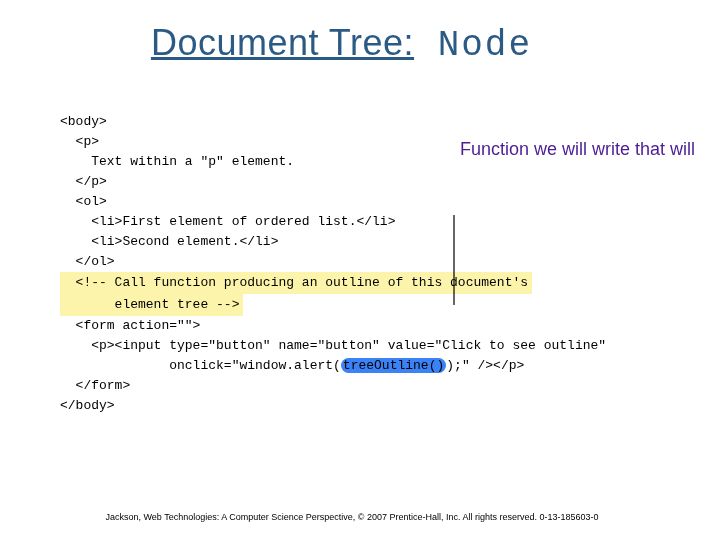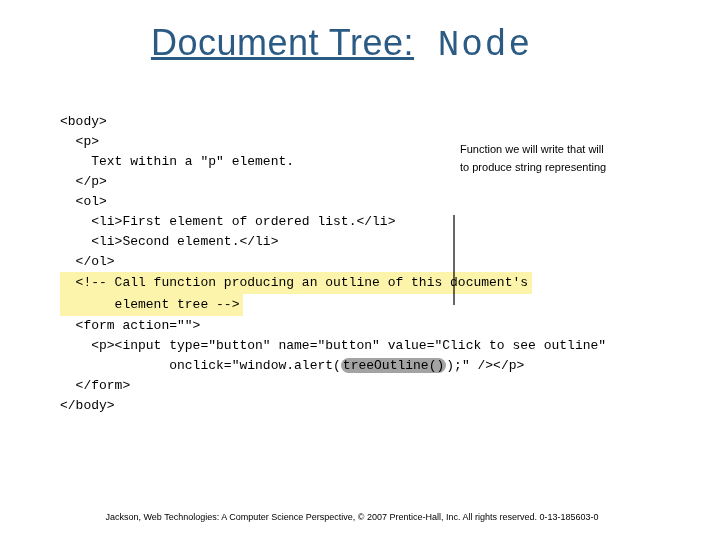--- a/index.html
+++ b/index.html
@@ -38,33 +38,33 @@
     line-height: 20px;
     white-space: pre;
     color: #000;
   }
   .code-area .comment-hl {
     background: #fdf4ab;
     display: inline-block;
     padding: 1px 4px 1px 0;
   }
   .code-area .fn-hl {
-    background: #a3a3a3;
+    background: #3b82f6;
     border-radius: 10px;
     padding: 0 2px;
     display: inline;
   }
   .callout {
     position: absolute;
     top: 140px;
     left: 460px;
     width: 240px;
-    font-size: 11px;
+    font-size: 18px;
     line-height: 18px;
-    color: #000000;
+    color: #4c1d95;
     font-family: Arial, Helvetica, sans-serif;
   }
   .callout .mono {
     font-family: "Courier New", monospace;
   }
   .callout-line {
     position: absolute;
     top: 215px;
     left: 450px;
     width: 8px;
@@ -101,21 +101,20 @@
 <span class="comment-hl">  &lt;!-- Call function producing an outline of this document's</span>
 <span class="comment-hl">       element tree --&gt;</span>
 <span>  &lt;form action=""&gt;</span>
 <span>    &lt;p&gt;&lt;input type="button" name="button" value="Click to see outline"</span>
 <span><span>              onclick="window.alert(</span><span class="fn-hl">treeOutline()</span><span>);" /&gt;&lt;/p&gt;</span></span>
 <span>  &lt;/form&gt;</span>
 <span>&lt;/body&gt;</span></div>
 
 <div class="callout">
   <div>Function we will write that will</div>
-  <div>to produce string representing</div>
 </div>
 
 <div class="callout-line">
   <svg viewBox="0 0 8 90">
     <line x1="4" y1="0" x2="4" y2="90" stroke="#000" stroke-width="1.2"></line>
   </svg>
 </div>
 
 <div class="footer">Jackson, Web Technologies: A Computer Science Perspective, © 2007 Prentice-Hall, Inc. All rights reserved. 0-13-185603-0</div>
 

